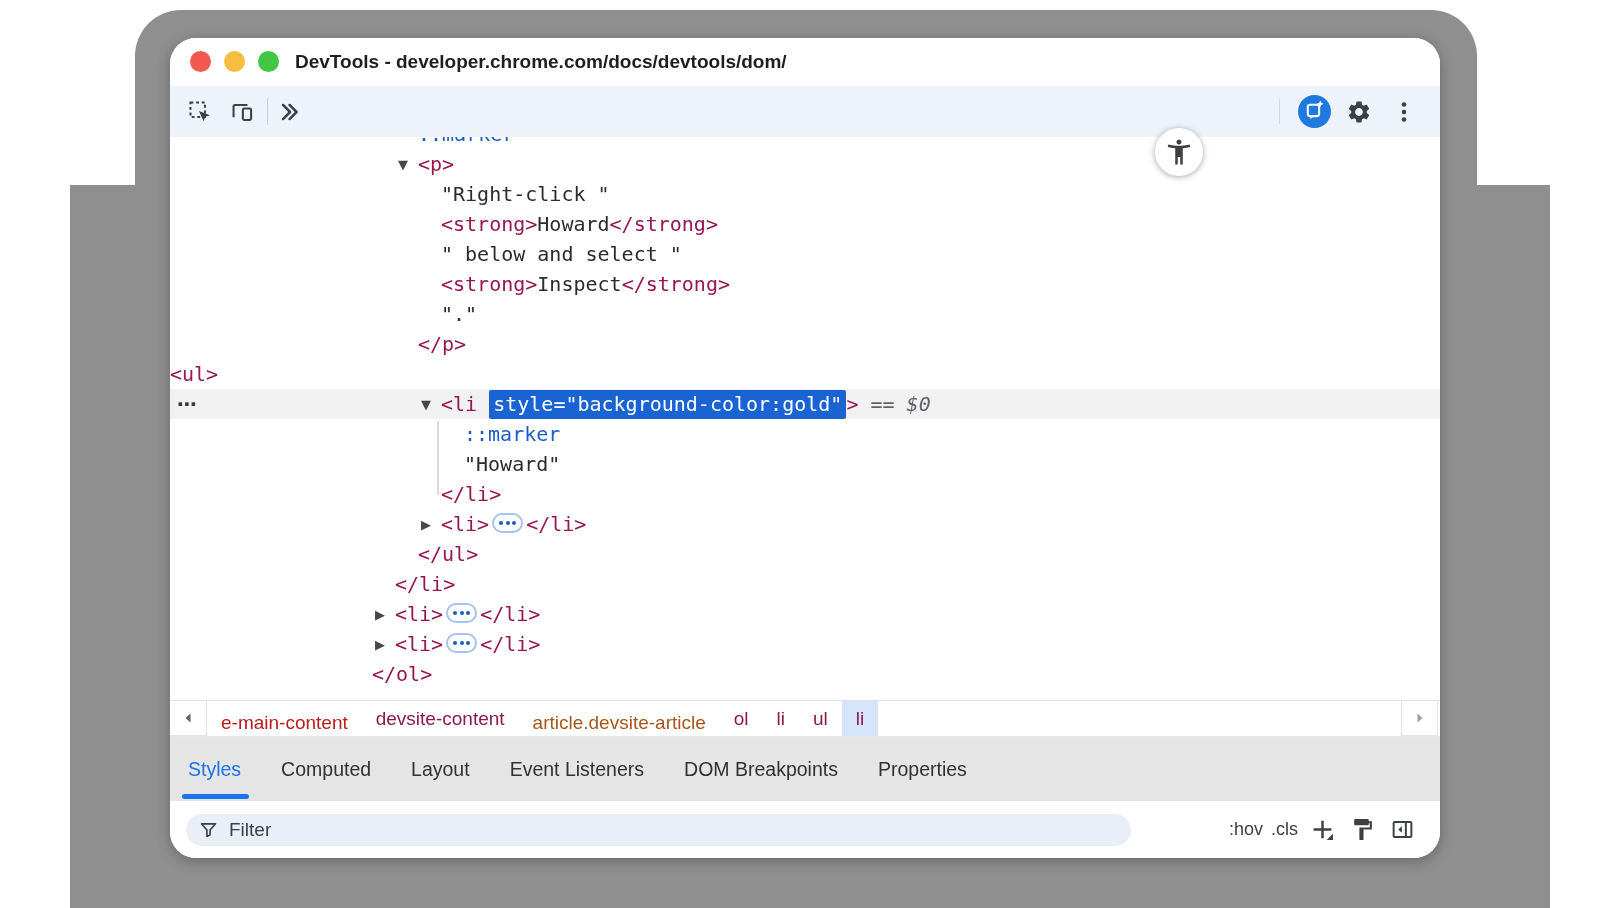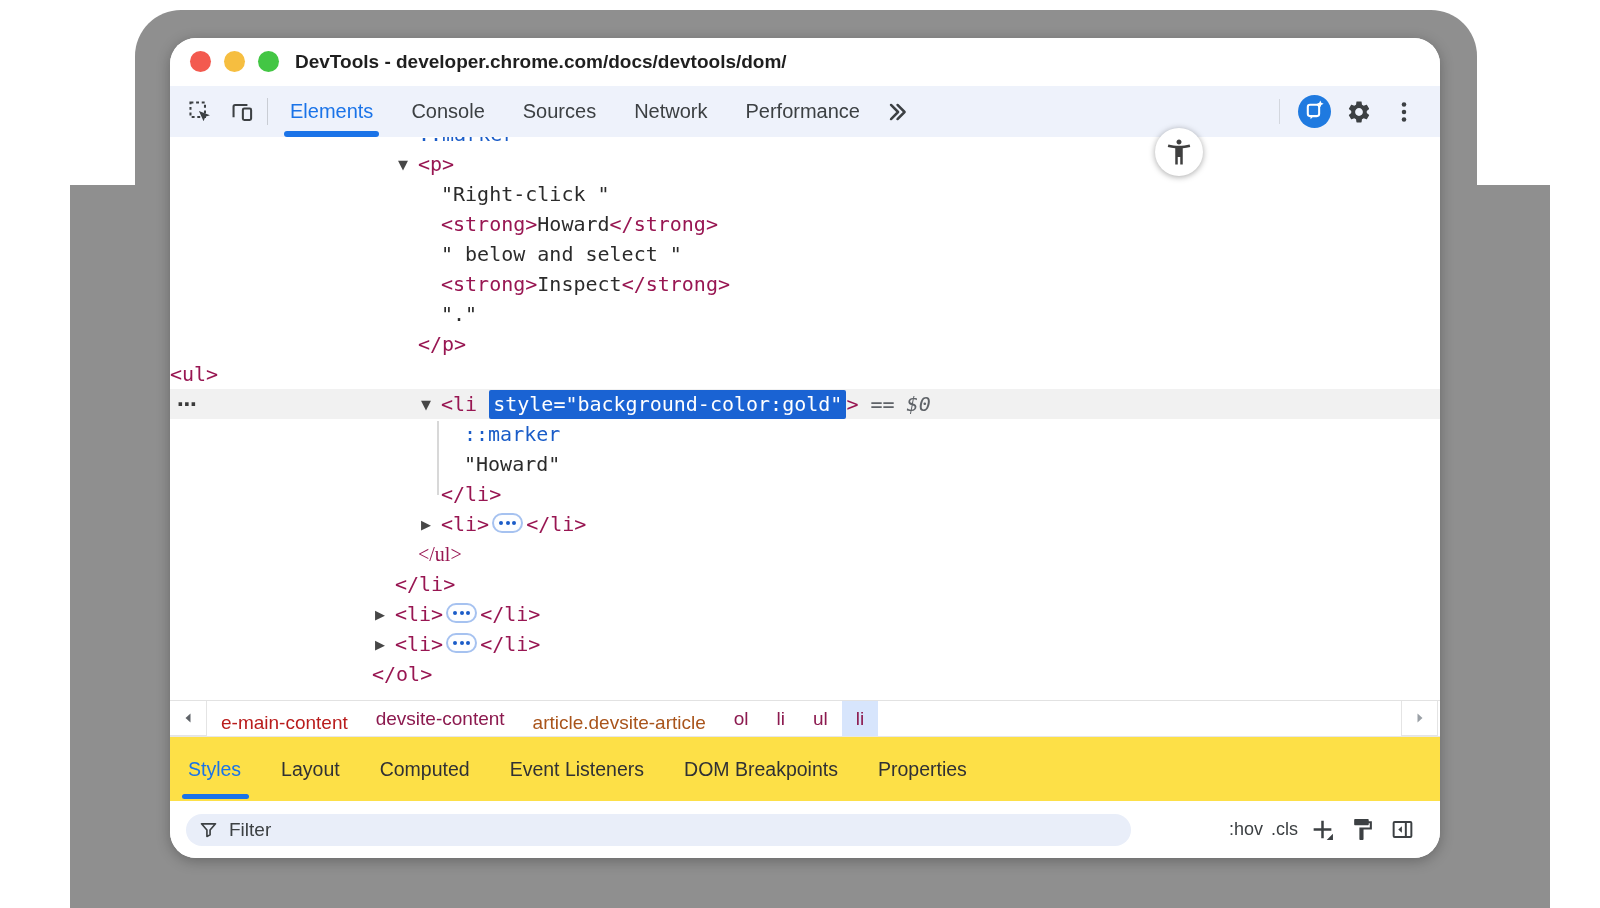--- a/index.html
+++ b/index.html
@@ -71,21 +71,21 @@
   .crumb-plain{color:#b91c1c;margin-top:8px;} .crumb-maroon{color:#8c1a4f;} .crumb-orange{color:#a9541b;margin-top:8px;}
   .crumb.selected{background:#d7e5fc;}
   .crumb-scroll{position:absolute;top:0;width:37px;height:35px;background:#fff;
                 border:1px solid #e4e4e4;display:flex;align-items:center;justify-content:center;
                 box-sizing:border-box;}
   .crumb-left{left:0;border-left:none;border-top:none;}
   .crumb-right{right:2px;border-top:none;}
   .crumb-scroll svg{width:12px;height:12px;}
 
   
-  .stabs{position:absolute;top:698px;left:0;right:0;height:65px;background:#fde047;
+  .stabs{position:absolute;top:698px;left:0;right:0;height:65px;background:#e5e5e5;
          border-top:1px solid #e7e7e7;display:flex;align-items:stretch;box-sizing:border-box;}
   .stab{position:relative;display:flex;align-items:center;padding:0 20px;font-size:19.5px;
         color:#303134;white-space:nowrap;}
   .stab:first-child{padding-left:18px;}
   .stab.active{color:#1a73e8;}
   .stab.active::after{content:"";position:absolute;left:12px;right:12px;bottom:2px;height:5px;
                       border-radius:5px;background:#1a73e8;}
 
   
   .filterbar{position:absolute;top:763px;left:0;right:0;height:57px;background:#fff;
@@ -133,27 +133,20 @@
         <span class="tbtn">
           <span style="display: flex;">
             <svg viewBox="0 0 24 24" fill="none" stroke="#3c4043" stroke-width="1.9">
               <path d="M4.2 16.8 V7 a1.4 1.4 0 0 1 1.4 -1.4 H17"></path>
               <rect x="12.8" y="8.8" width="7.6" height="10.6" rx="1.3" fill="#eef2fb"></rect>
             </svg>
           </span>
         </span>
       </span>
     <span class="tb-sep"></span>
-    <span class="tabs" id="tabs">
-        <span class="tab active">Elements</span>
-        <span class="tab">Console</span>
-        <span class="tab">Sources</span>
-        <span class="tab">Network</span>
-        <span class="tab">Performance</span>
-      </span>
     <span class="tbtn more-tabs" id="more-tabs">
         <span style="display: flex;">
           <svg viewBox="0 0 24 24" fill="none" stroke="#3c4043" stroke-width="2.3" stroke-linecap="round" stroke-linejoin="round">
             <path d="M6.5 5.5 L13 12 L6.5 18.5"></path>
             <path d="M12.5 5.5 L19 12 L12.5 18.5"></path>
           </svg>
         </span>
       </span>
     <span class="tb-right" id="tb-right">
         <span class="tb-sep2"></span>
@@ -195,21 +188,21 @@
         <div class="tree-row" style="padding-left: 271px;"><span class="seg-text">" below and select "</span></div>
         <div class="tree-row" style="padding-left: 271px;"><span class="seg-tag">&lt;strong&gt;</span><span class="seg-text">Inspect</span><span class="seg-tag">&lt;/strong&gt;</span></div>
         <div class="tree-row" style="padding-left: 271px;"><span class="seg-text">"."</span></div>
         <div class="tree-row" style="padding-left: 248px;"><span class="seg-tag">&lt;/p&gt;</span></div>
         <div class="tree-row" style=""><span class="arrow">▼</span><span class="seg-tag">&lt;ul&gt;</span></div>
         <div class="tree-row selected" style="padding-left: 271px;"><span class="gutter">⋯</span><span class="arrow">▼</span><span class="seg-tag">&lt;li </span><span class="seg-attr-selected">style="background-color:gold"</span><span class="seg-tag">&gt;</span><span class="seg-eq"> == </span><span class="seg-dollar">$0</span></div>
         <div class="tree-row" style="padding-left: 294px;"><span class="seg-pseudo">::marker</span></div>
         <div class="tree-row" style="padding-left: 294px;"><span class="seg-text">"Howard"</span></div>
         <div class="tree-row" style="padding-left: 271px;"><span class="seg-tag">&lt;/li&gt;</span></div>
         <div class="tree-row" style="padding-left: 271px;"><span class="arrow">▶</span><span class="seg-tag">&lt;li&gt;</span><span class="pill"><b></b><b></b><b></b></span><span class="seg-tag">&lt;/li&gt;</span></div>
-        <div class="tree-row" style="padding-left: 248px; font-family: Liberation Serif, serif;"><span class="seg-tag">&lt;/ul&gt;</span></div>
+        <div class="tree-row" style="padding-left: 248px;"><span class="seg-tag">&lt;/ul&gt;</span></div>
         <div class="tree-row" style="padding-left: 225px;"><span class="seg-tag">&lt;/li&gt;</span></div>
         <div class="tree-row" style="padding-left: 225px;"><span class="arrow">▶</span><span class="seg-tag">&lt;li&gt;</span><span class="pill"><b></b><b></b><b></b></span><span class="seg-tag">&lt;/li&gt;</span></div>
         <div class="tree-row" style="padding-left: 225px;"><span class="arrow">▶</span><span class="seg-tag">&lt;li&gt;</span><span class="pill"><b></b><b></b><b></b></span><span class="seg-tag">&lt;/li&gt;</span></div>
         <div class="tree-row" style="padding-left: 202px;"><span class="seg-tag">&lt;/ol&gt;</span></div>
       </div>
     <div class="guide"></div>
   </div>
 
   <div class="crumbbar">
     <span class="crumbs" id="crumbs">
@@ -232,22 +225,22 @@
         <span style="display: flex;">
           <svg viewBox="0 0 12 12">
             <path d="M3.5 1.5 L8.5 6 L3.5 10.5 z" fill="#9aa0a6"></path>
           </svg>
         </span>
       </span>
   </div>
 
   <div class="stabs" id="stabs">
       <span class="stab active">Styles</span>
+      <span class="stab">Computed</span>
       <span class="stab">Layout</span>
-      <span class="stab">Computed</span>
       <span class="stab">Event Listeners</span>
       <span class="stab">DOM Breakpoints</span>
       <span class="stab">Properties</span>
     </div>
 
   <div class="filterbar">
     <span class="filter-pill">
       <span id="funnel" style="display:flex;">
           <span style="display: flex;">
             <svg viewBox="0 0 24 24" fill="none" stroke="#3c4043" stroke-width="1.9" stroke-linejoin="round">

